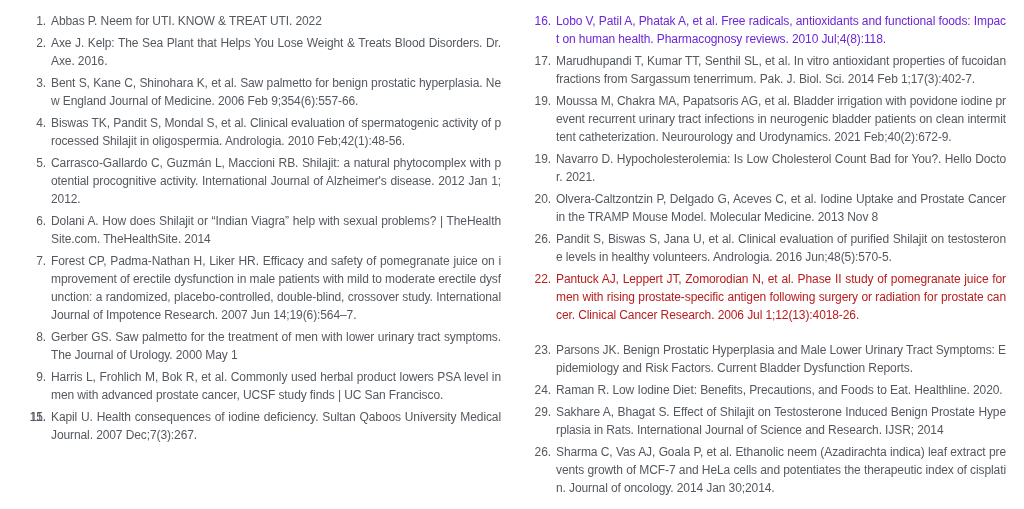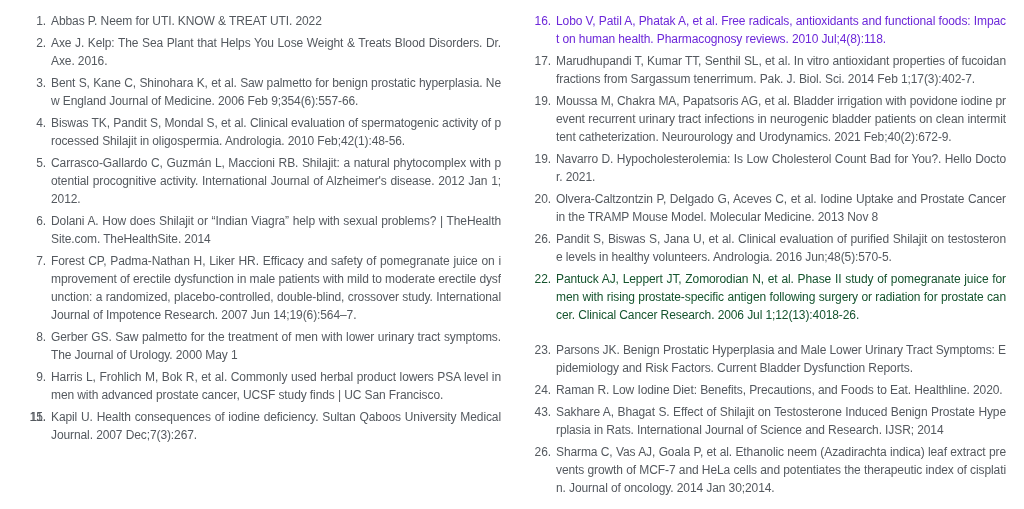--- a/index.html
+++ b/index.html
@@ -69,20 +69,20 @@
       </ol>
   </div>
   <div class="col">
     <ol class="ref-list">
         <li class="ref-item" style="color: #6d28d9;"><span class="ref-num">16.</span><span class="ref-text">Lobo V, Patil A, Phatak A, et al. Free radicals, antioxidants and functional foods: Impact on human health. Pharmacognosy reviews. 2010 Jul;4(8):118.</span></li>
         <li class="ref-item" style="color: rgb(84, 89, 95);"><span class="ref-num">17.</span><span class="ref-text">Marudhupandi T, Kumar TT, Senthil SL, et al. In vitro antioxidant properties of fucoidan fractions from Sargassum tenerrimum. Pak. J. Biol. Sci. 2014 Feb 1;17(3):402-7.</span></li>
         <li class="ref-item" style="color: rgb(84, 89, 95);"><span class="ref-num">19.</span><span class="ref-text">Moussa M, Chakra MA, Papatsoris AG, et al. Bladder irrigation with povidone iodine prevent recurrent urinary tract infections in neurogenic bladder patients on clean intermittent catheterization. Neurourology and Urodynamics. 2021 Feb;40(2):672-9.</span></li>
         <li class="ref-item" style="color: rgb(84, 89, 95);"><span class="ref-num">19.</span><span class="ref-text">Navarro D. Hypocholesterolemia: Is Low Cholesterol Count Bad for You?. Hello Doctor. 2021.</span></li>
         <li class="ref-item" style="color: rgb(84, 89, 95);"><span class="ref-num">20.</span><span class="ref-text">Olvera-Caltzontzin P, Delgado G, Aceves C, et al. Iodine Uptake and Prostate Cancer in the TRAMP Mouse Model. Molecular Medicine. 2013 Nov 8</span></li>
         <li class="ref-item" style="color: rgb(84, 89, 95);"><span class="ref-num">26.</span><span class="ref-text">Pandit S, Biswas S, Jana U, et al. Clinical evaluation of purified Shilajit on testosterone levels in healthy volunteers. Andrologia. 2016 Jun;48(5):570-5.</span></li>
-        <li class="ref-item" style="color: #14532d;"><span class="ref-num">22.</span><span class="ref-text">Pantuck AJ, Leppert JT, Zomorodian N, et al. Phase II study of pomegranate juice for men with rising prostate-specific antigen following surgery or radiation for prostate cancer. Clinical Cancer Research. 2006 Jul 1;12(13):4018-26.</span></li>
+        <li class="ref-item" style="color: #b91c1c;"><span class="ref-num">22.</span><span class="ref-text">Pantuck AJ, Leppert JT, Zomorodian N, et al. Phase II study of pomegranate juice for men with rising prostate-specific antigen following surgery or radiation for prostate cancer. Clinical Cancer Research. 2006 Jul 1;12(13):4018-26.</span></li>
         <li class="ref-item" style="color: rgb(84, 89, 95); margin-top: 17px;"><span class="ref-num">23.</span><span class="ref-text">Parsons JK. Benign Prostatic Hyperplasia and Male Lower Urinary Tract Symptoms: Epidemiology and Risk Factors. Current Bladder Dysfunction Reports.</span></li>
         <li class="ref-item" style="color: rgb(84, 89, 95);"><span class="ref-num">24.</span><span class="ref-text">Raman R. Low Iodine Diet: Benefits, Precautions, and Foods to Eat. Healthline. 2020.</span></li>
-        <li class="ref-item" style="color: rgb(84, 89, 95);"><span class="ref-num">43.</span><span class="ref-text">Sakhare A, Bhagat S. Effect of Shilajit on Testosterone Induced Benign Prostate Hyperplasia in Rats. International Journal of Science and Research. IJSR; 2014</span></li>
+        <li class="ref-item" style="color: rgb(84, 89, 95);"><span class="ref-num">29.</span><span class="ref-text">Sakhare A, Bhagat S. Effect of Shilajit on Testosterone Induced Benign Prostate Hyperplasia in Rats. International Journal of Science and Research. IJSR; 2014</span></li>
         <li class="ref-item" style="color: rgb(84, 89, 95);"><span class="ref-num">26.</span><span class="ref-text">Sharma C, Vas AJ, Goala P, et al. Ethanolic neem (Azadirachta indica) leaf extract prevents growth of MCF-7 and HeLa cells and potentiates the therapeutic index of cisplatin. Journal of oncology. 2014 Jan 30;2014.</span></li>
       </ol>
   </div>
 </div>
 
 </body></html>

